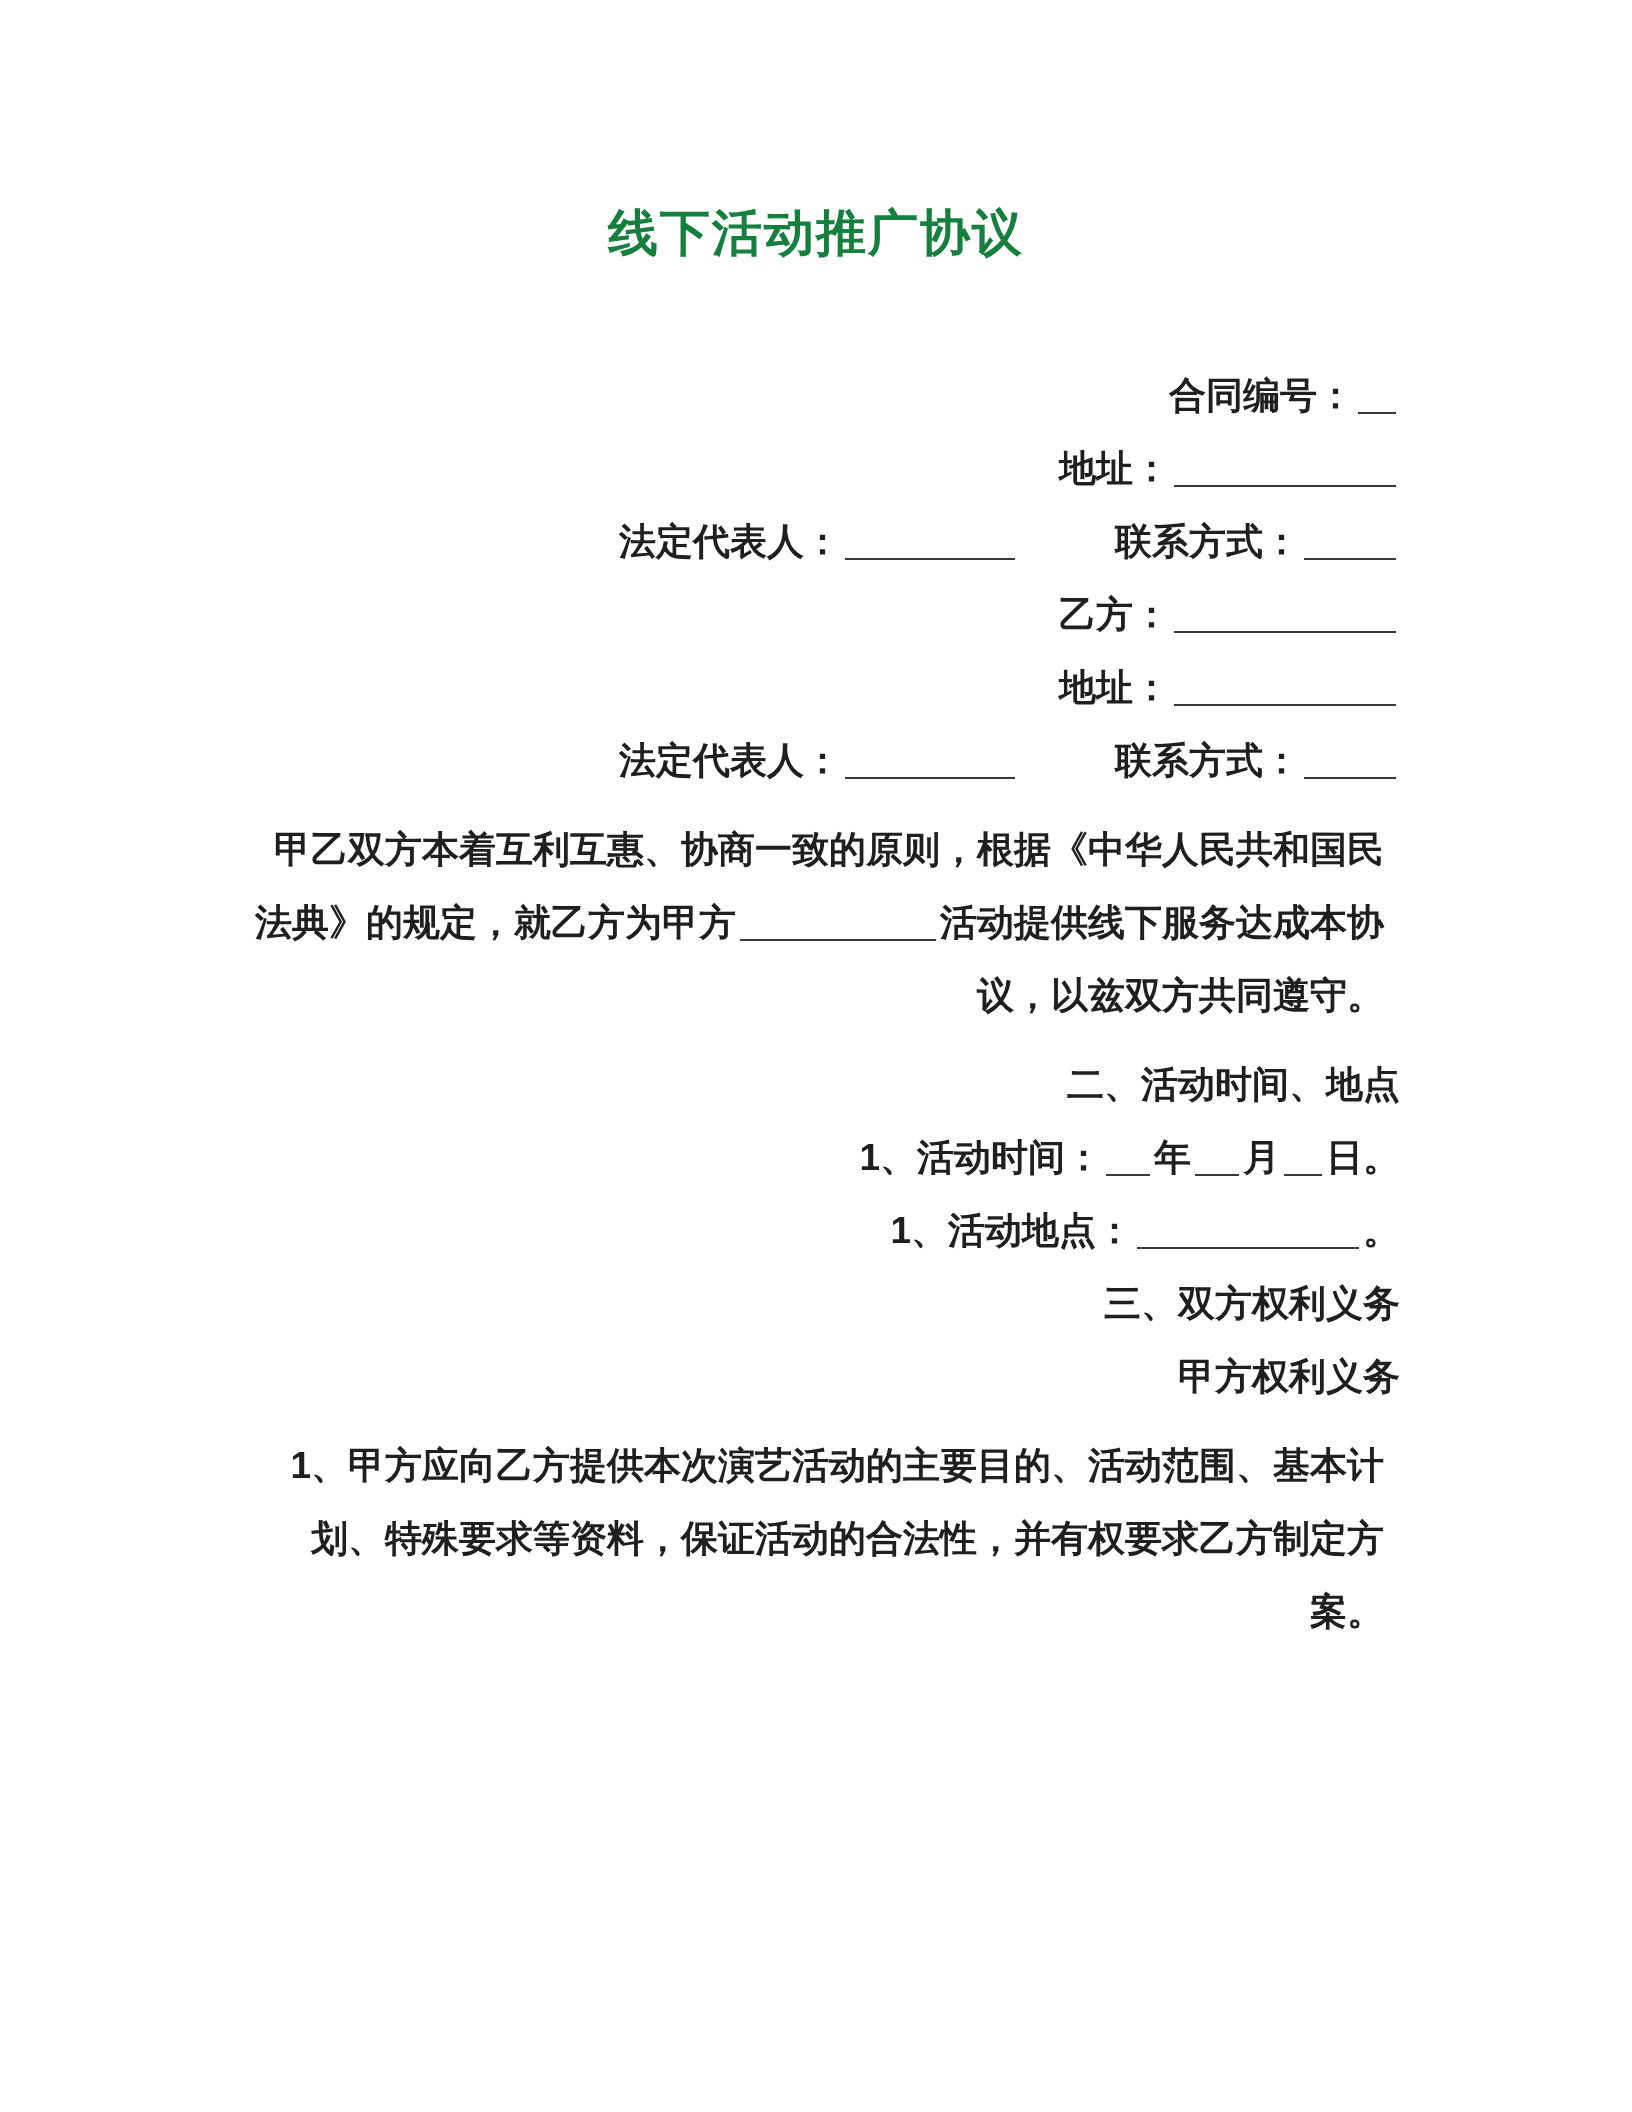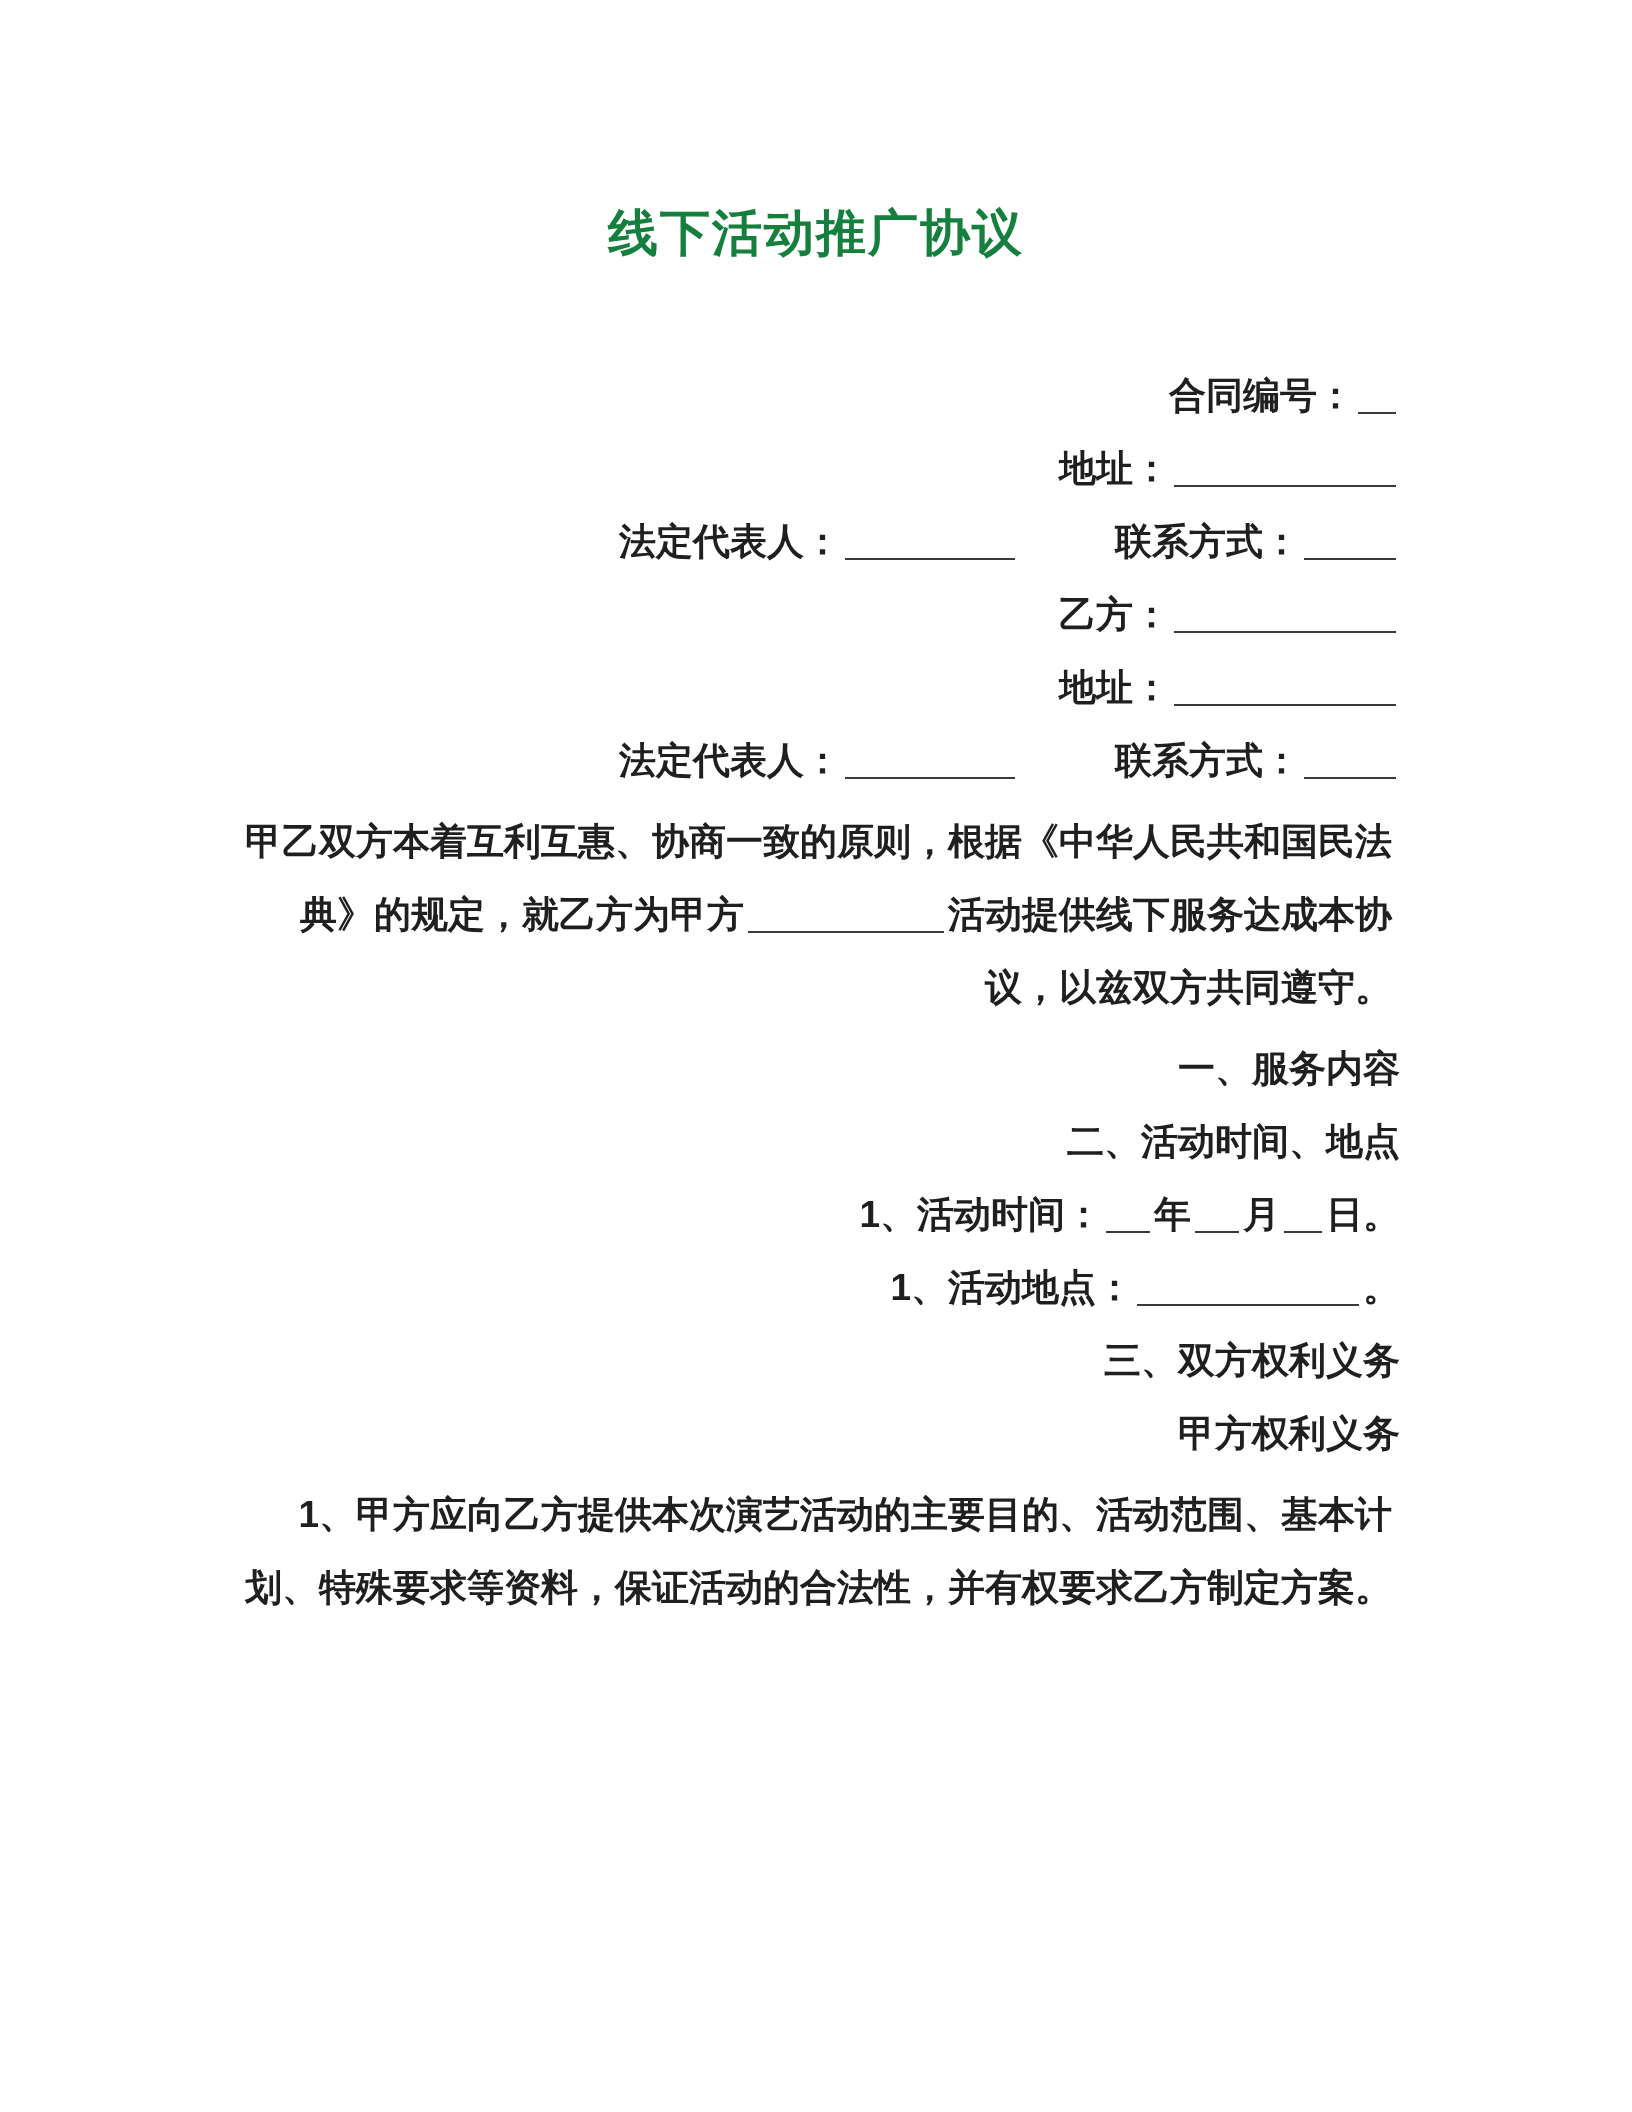--- a/index.html
+++ b/index.html
@@ -25,21 +25,21 @@
     margin-bottom: 92px;
   }
   .content {
     width: 1164px;
     font-size: 37px;
     font-weight: 700;
     line-height: 73px;
     text-align: right;
   }
   .line { white-space: nowrap; }
-  p.para { margin: 8px; }
+  p.para { margin: 16px; }
   .blank {
     display: inline-block;
     border-bottom: 2px solid #3a3a3a;
     height: 40px;
     vertical-align: -6px;
     margin: 0 4px;
   }
   .w-xs  { width: 38px; }
   .w-yr  { width: 44px; }
   .w-sm  { width: 92px; }
@@ -79,21 +79,20 @@
     </div>
 
     <div class="line">
       <span>法定代表人：</span><span class="blank w-md"></span><span class="gap-wide"></span><span>联系方式：</span><span class="blank w-sm"></span>
     </div>
 
     <p class="para">
       <span>甲乙双方本着互利互惠、协商一致的原则，根据《中华人民共和国民法典》的规定，就乙方为甲方</span><span class="blank w-in"></span><span>活动提供线下服务达成本协议，以兹双方共同遵守。</span>
     </p>
 
-    <div class="line">一、服务内容</div>
 
 
     <div class="line">二、活动时间、地点</div>
 
     <div class="line">
       <span>1、活动时间：</span><span class="blank w-yr"></span><span>年</span><span class="blank w-yr"></span><span>月</span><span class="blank w-xs"></span><span>日。</span>
     </div>
 
     <div class="line">
       <span>1、活动地点：</span><span class="blank w-lg"></span><span>。</span>

